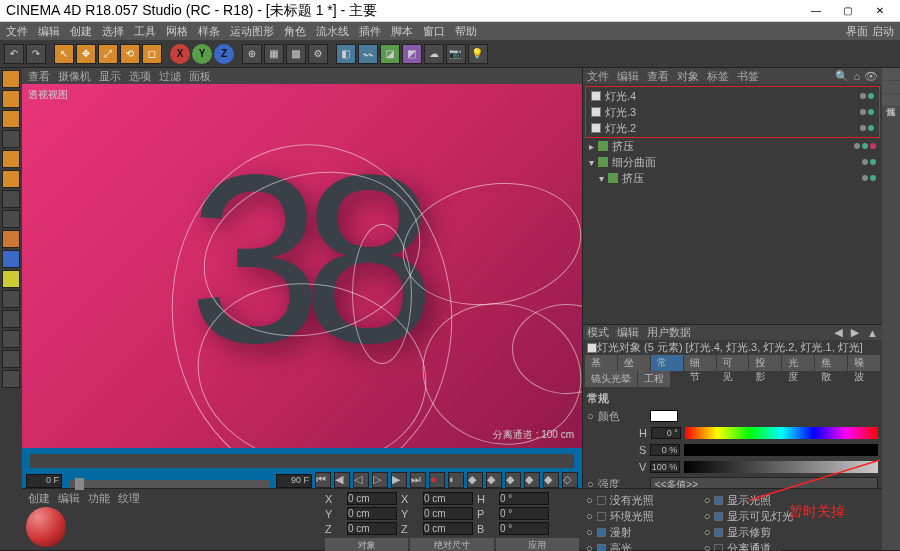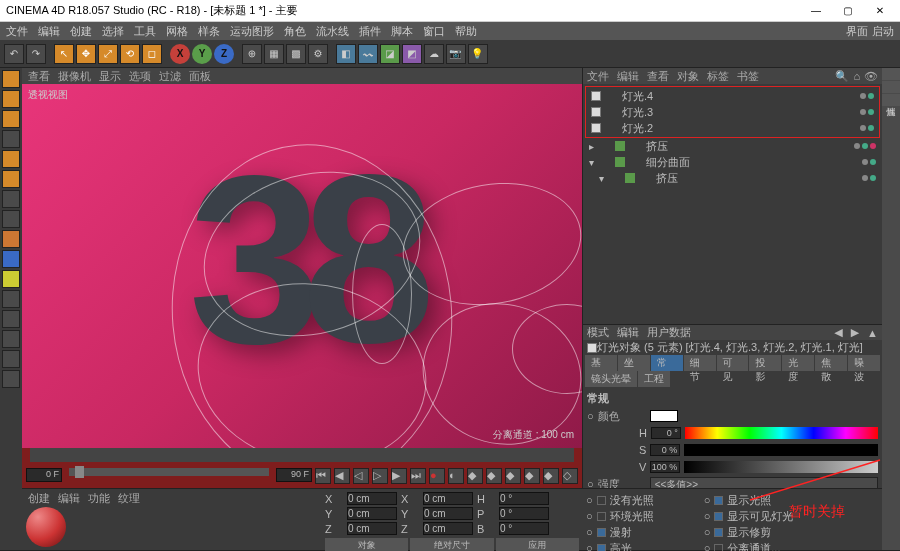--- a/index.html
+++ b/index.html
@@ -1,59 +1,59 @@
 <!DOCTYPE html>
 <html><head>
 <meta charset="utf-8">
 <style>
 *{margin:0;padding:0;box-sizing:border-box;font-family:sans-serif;font-size:11px;user-select:none}
 body{width:900px;height:551px;background:#3a3a3a;color:#bbb;overflow:hidden;position:relative}
 .titlebar{height:22px;background:#fff;color:#000;display:flex;align-items:center;padding:0 6px;justify-content:space-between;border-bottom:1px solid #ccc}
-.title-text{font-size:11px}
+.title-text{font-size:14px}
 .win-btns{display:flex;gap:4px}
 .win-btn{width:28px;height:18px;display:flex;align-items:center;justify-content:center;font-size:10px}
 .close-btn{background:#fff}
 .menubar{height:18px;background:#555;display:flex;align-items:center;padding:0 6px;gap:10px;font-size:11px;color:#ccc}
 .menubar .menu-right{margin-left:auto;display:flex;gap:4px}
 .toolbar{height:28px;background:#3a3a3a;border-bottom:1px solid #222;display:flex;align-items:center;padding:0 4px;gap:2px}
 .tool-grp{display:flex;gap:2px;margin-right:6px}
 .tool-btn{width:20px;height:20px;background:#4a4a4a;border:1px solid #222;display:flex;align-items:center;justify-content:center;font-size:10px;color:#ccc}
 .tool-btn.orange{background:#d68a2a;color:#fff}
 .axis-btn{width:20px;height:20px;border-radius:50%;display:flex;align-items:center;justify-content:center;font-weight:bold;font-size:10px;color:#111}
 .axis-x{background:#c5403a}
 .axis-y{background:#5a9e4a}
 .axis-z{background:#3a6ac5}
 .content{display:flex;height:420px}
 .left-tools{width:22px;background:#3a3a3a;display:flex;flex-direction:column;gap:2px;padding:2px}
 .lt-btn{width:18px;height:18px;background:#4a4a4a;border:1px solid #222}
 .lt-o{background:#d68a2a}
 .viewport-wrap{flex:1;display:flex;flex-direction:column;background:#2a2a2a}
 .vp-tabs{height:16px;background:#444;display:flex;align-items:center;padding:0 6px;gap:8px;font-size:10px;color:#aaa}
 .viewport{flex:1;position:relative;background:linear-gradient(135deg,#e8357a 0%,#c92862 50%,#8f1a48 100%);overflow:hidden}
-.big-num{position:absolute;left:50%;top:48%;transform:translate(-50%,-50%);font-size:240px;font-weight:700;color:#3a4048;text-shadow:inset 0 0 20px #000;font-family:Arial Black,sans-serif;letter-spacing:-20px;filter:drop-shadow(8px 8px 12px rgba(0,0,0,.4))}
+.big-num{position:absolute;left:50%;top:48%;transform:translate(-50%,-50%);font-size:240px;font-weight:400;color:#3a4048;text-shadow:inset 0 0 20px #000;font-family:Arial Black,sans-serif;letter-spacing:-20px;filter:drop-shadow(8px 8px 12px rgba(0,0,0,.4))}
 .wireframe{position:absolute;border:1px solid rgba(255,255,255,.5);border-radius:50%}
 .wf1{left:180px;top:90px;width:220px;height:160px;transform:rotate(-15deg)}
 .wf2{left:175px;top:200px;width:230px;height:180px;transform:rotate(10deg)}
 .wf3{left:150px;top:60px;width:280px;height:340px;transform:rotate(-5deg)}
 .wf4{left:330px;top:140px;width:60px;height:140px}
 .wf5{left:380px;top:100px;width:180px;height:120px;transform:rotate(-10deg)}
 .wf6{left:400px;top:220px;width:160px;height:140px;transform:rotate(15deg)}
 .wf7{left:490px;top:220px;width:110px;height:90px}
 .vp-info{position:absolute;right:8px;bottom:6px;font-size:10px;color:#ccc}
-.timeline{height:20px;background:#7f1d1d;display:flex;align-items:flex-start;padding:0 4px;gap:3px}
+.timeline{height:20px;background:#0369a1;display:flex;align-items:flex-end;padding:0 4px;gap:3px}
 .tl-field{width:36px;height:14px;background:#2a2a2a;border:1px solid #111;font-size:9px;text-align:right;padding-right:2px;color:#bbb}
 .tl-slider{flex:1;height:8px;background:#555;position:relative;margin:0 4px}
 .tl-slider::before{content:"";position:absolute;left:3%;top:-2px;width:9px;height:12px;background:#888}
 .tl-ruler{height:14px;background:#444;margin:0 4px}
 .tl-btn{width:16px;height:16px;background:#4a4a4a;border:1px solid #222}
 .right-panel{width:300px;background:#3a3a3a;display:flex;flex-direction:column;border-left:1px solid #222}
 .rp-tabs{height:16px;background:#444;display:flex;align-items:center;padding:0 4px;gap:8px;font-size:10px;color:#aaa}
 .rp-tabs .icons{margin-left:auto;display:flex;gap:4px;font-size:10px}
 .obj-mgr{flex:0 0 240px;background:#3a3a3a;padding:2px;overflow:hidden}
-.obj-row{height:16px;display:flex;align-items:center;padding:0 4px;gap:21px;font-size:10px}
+.obj-row{height:16px;display:flex;align-items:center;padding:0 4px;gap:4px;font-size:10px}
 .highlight-box{border:1px solid #d22}
 .obj-chk{width:10px;height:10px;border:1px solid #777;background:#ddd}
 .obj-icon{width:10px;height:10px;background:#888}
 .obj-dots{margin-left:auto;display:flex;gap:2px}
 .dot{width:6px;height:6px;border-radius:50%}
 .dg{background:#888}.dr{background:#4a8}
 .tree-indent{padding-left:14px}
 .attr-mgr{flex:1;background:#3a3a3a;border-top:1px solid #222;display:flex;flex-direction:column;overflow:hidden}
 .attr-header{height:16px;background:#444;display:flex;align-items:center;padding:0 4px;gap:8px;font-size:10px}
 .attr-title{height:18px;display:flex;align-items:center;padding:0 4px;font-size:10px}

